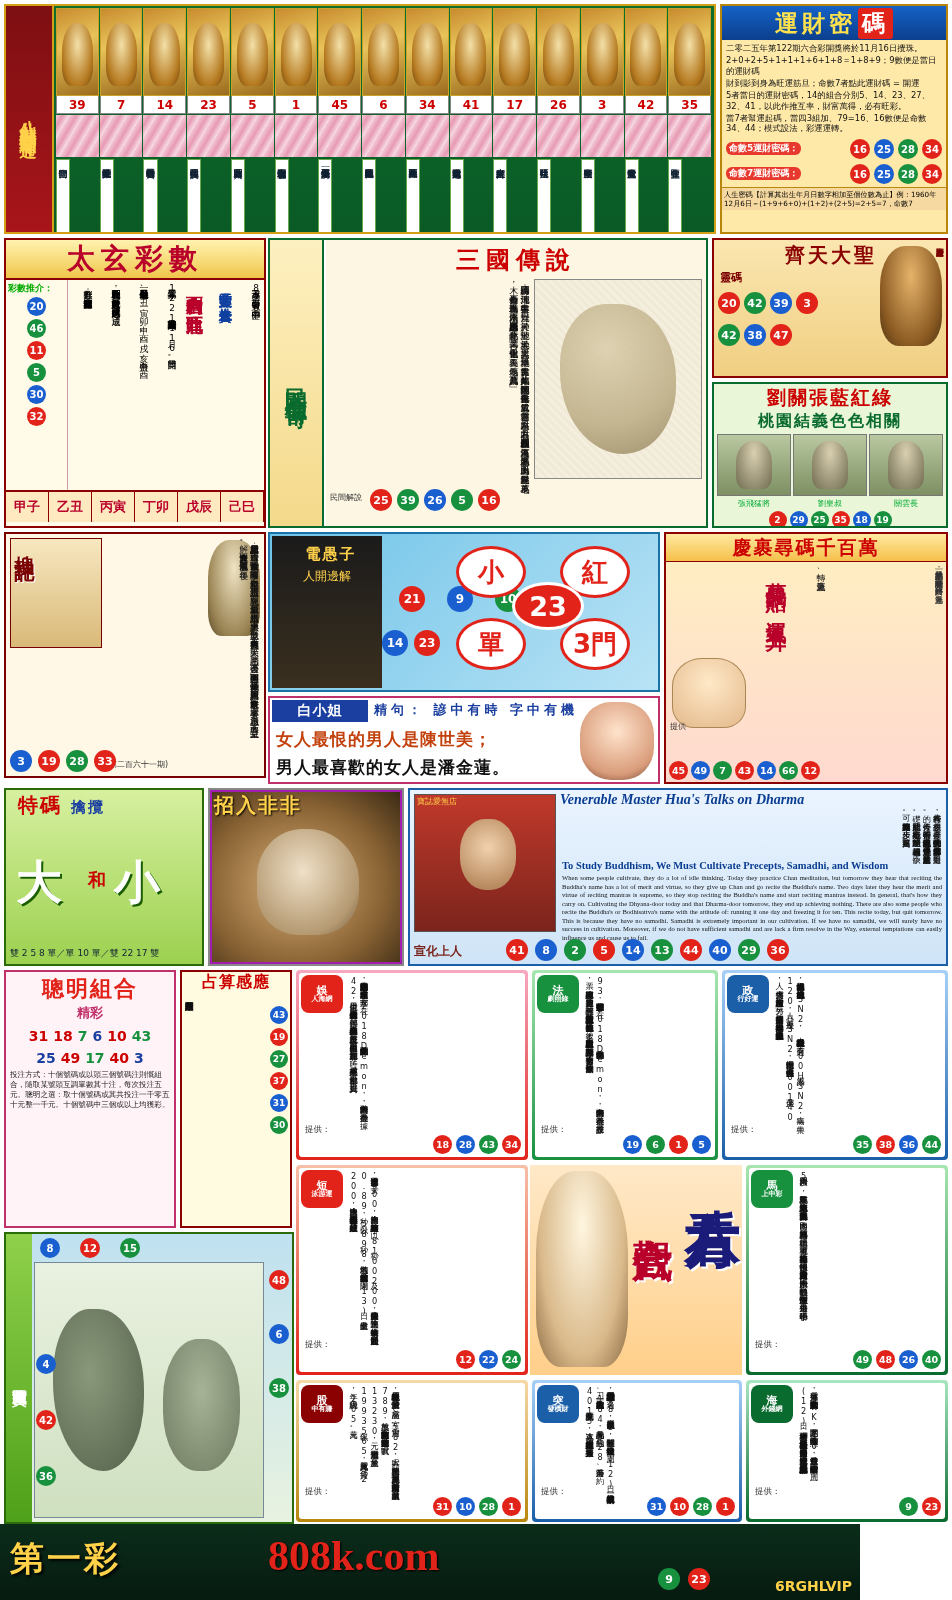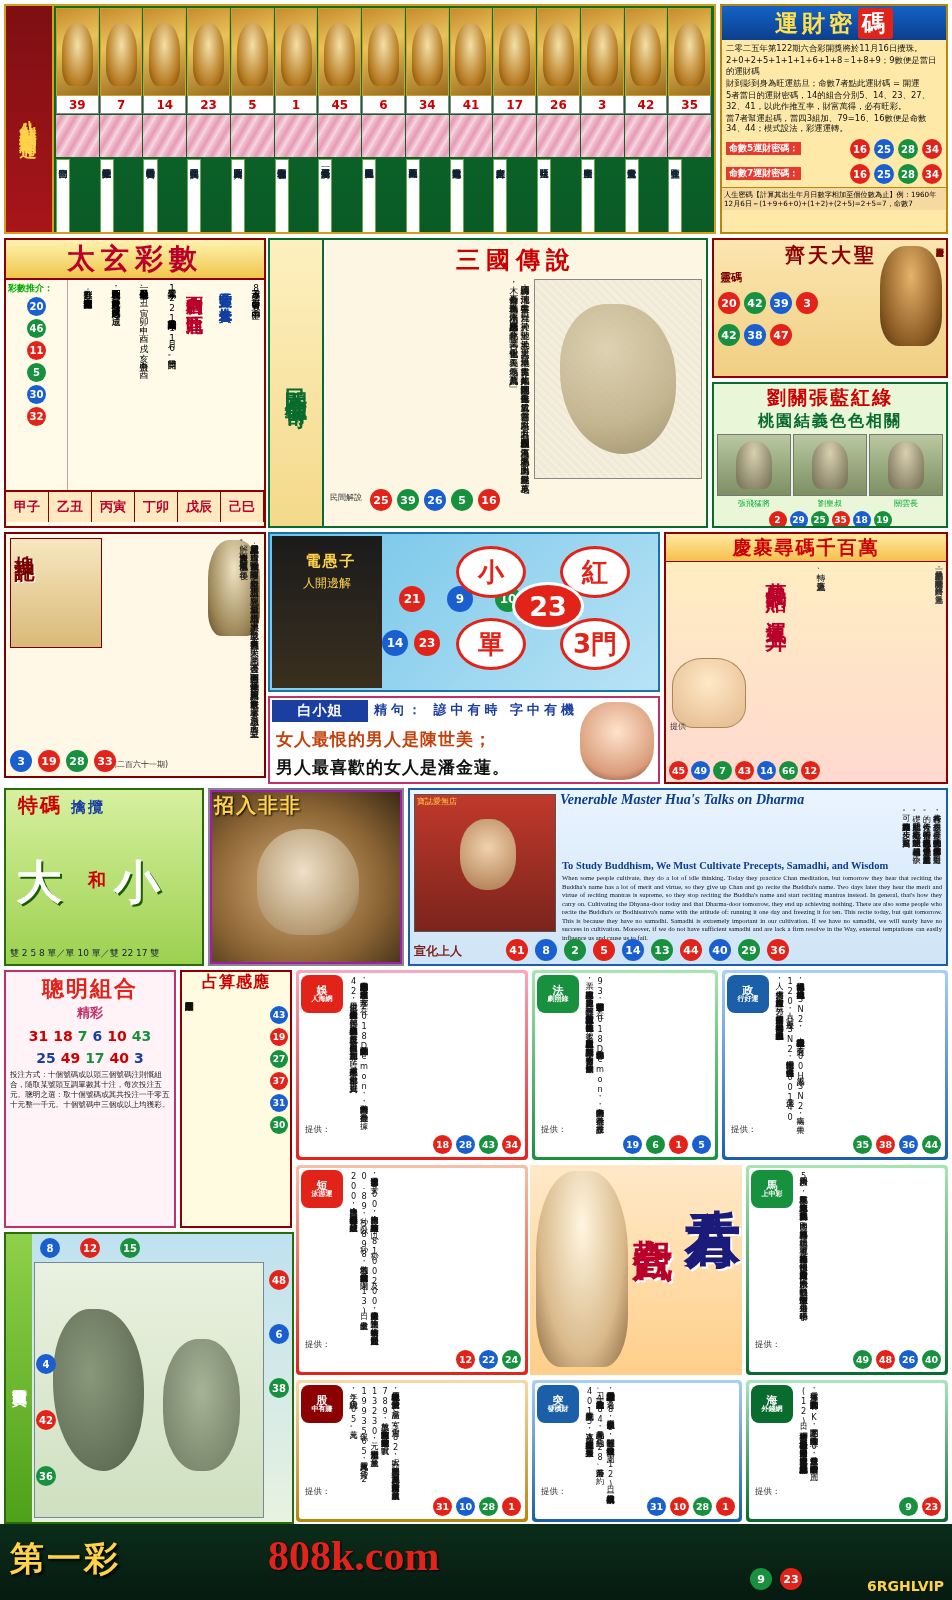--- a/index.html
+++ b/index.html
@@ -75,21 +75,21 @@
   #luck-code-title {
     height: 34px; background: linear-gradient(#1462c6,#0c3f8e);
     display: flex; align-items: center; justify-content: center;
     color: #ffe14d; font-size: 23px; font-weight: bold; letter-spacing: 4px;
   }
   #luck-code-title .boxed {
     background: #e2231a; color: #fff; padding: 0 4px; border-radius: 3px; margin-left: 2px;
   }
   .lc-body { padding: 3px 4px; font-size: 8.4px; line-height: 1.3; color: #111; }
   .lc-line { margin-bottom: 1px; }
-  .lc-hl { background: #e8392f; color: #fff; padding: 1px 3px; font-size: 9px; font-weight: bold; display:inline-block; }
+  .lc-hl { background: #e8392f; color: #fff; padding: 1px 3px; font-size: 9px; font-weight: bold; display:inline-block;border-radius:6px; }
   .lc-balls { display: flex; gap: 4px; justify-content: flex-end; margin-top: 2px; }
   .lc-balls .ball { width: 20px; height: 20px; font-size: 10px; }
   .lc-foot { background: #f6d9a0; border-top: 1px solid #b8860b; font-size: 7.2px; padding: 2px; line-height: 1.25; }
 
   
   #taixuan {
     left: 4px; top: 238px; width: 262px; height: 290px;
     background: #fffbe8; border: 2px solid #8b0000;
   }
   #taixuan-title {
@@ -224,21 +224,21 @@
   
   #xiaodan {
     left: 268px; top: 532px; width: 392px; height: 160px;
     background: linear-gradient(135deg,#6fc3e8,#b9e3f5); border: 2px solid #1b72a8;
   }
   #xiaodan-left {
     position: absolute; left: 2px; top: 2px; width: 110px; height: 152px;
     background: linear-gradient(#1b1b1b,#3a2f1f);
   }
   #xiaodan-left-title {
-    font-size: 15px; font-weight: bold; color: #ffd24a; text-align: center; padding-top: 16px;
+    font-size: 15px; font-weight: bold; color: #ffd24a; text-align: center; padding-top: 9px;
     letter-spacing: 2px;
     margin-left: 8px;
   }
   .xd-circles { position: absolute; left: 129px; top: 52px; display: flex; gap: 22px; }
   .xd-circles .ball { width: 26px; height: 26px; font-size: 12px; }
   .xd-circles2 { position: absolute; left: 112px; top: 96px; display: flex; gap: 6px; }
   .xd-circles2 .ball { width: 26px; height: 26px; font-size: 12px; }
   .xd-big {
     position: absolute; width: 70px; height: 52px; border-radius: 50%;
     background: #fff; border: 3px solid #e2231a; color: #e2231a;
@@ -488,21 +488,21 @@
   }
   .ls-balls-top { position: absolute; left: 34px; top: 4px; display: flex; gap: 20px; }
   .ls-balls-top .ball { width: 20px; height: 20px; font-size: 10px; }
   .ls-balls-right { position: absolute; right: 3px; top: 36px; display: flex; flex-direction: column; gap: 34px; }
   .ls-balls-right .ball { width: 20px; height: 20px; font-size: 10px; }
   .ls-balls-left { position: absolute; left: 30px; top: 120px; display: flex; flex-direction: column; gap: 36px; }
   .ls-balls-left .ball { width: 20px; height: 20px; font-size: 10px; }
 
   
   #footer {
-    left: 0; top: 1524px; width: 952px; height: 76px;
+    left: 0; top: 1524px; width: 860px; height: 76px;
     background: linear-gradient(#0b2d1a,#061a10);
   }
   #footer-cn {
     position: absolute; left: 10px; top: 12px; font-size: 34px; font-weight: bold;
     color: #ffd24a; letter-spacing: 3px; text-shadow: 2px 2px 3px #000;
   }
   #footer-url {
     position: absolute; left: 268px; top: 8px; font-size: 42px; font-weight: bold;
     color: #e2231a; font-family: "Liberation Serif", serif;
     text-shadow: 1px 1px 2px #000;

